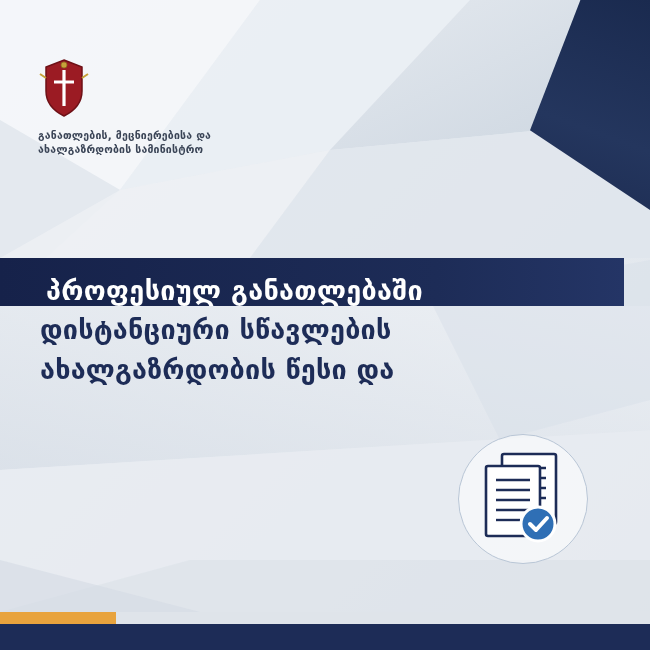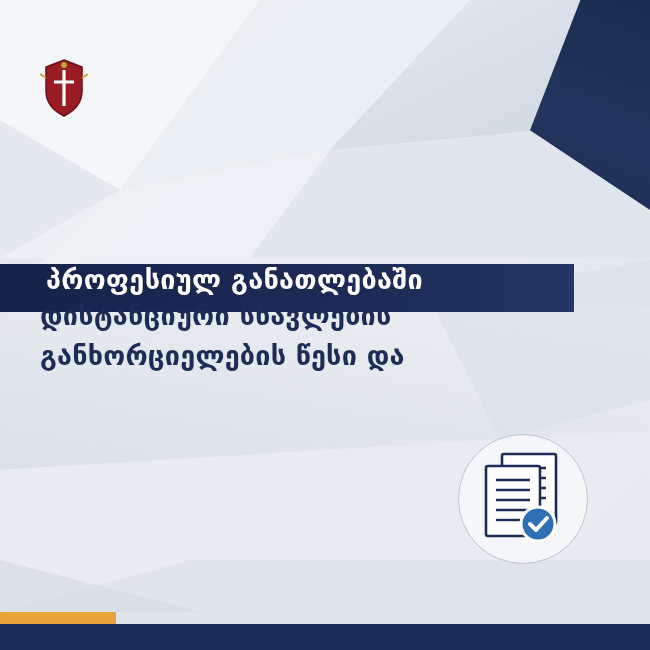--- a/index.html
+++ b/index.html
@@ -57,41 +57,41 @@
     letter-spacing: 0.2px;
     color: #3a4456;
     font-weight: bold;
     white-space: pre-line;
   }
 
   
   .headline-band {
     position: absolute;
     left: 0;
-    top: 264px;
-    width: 574px;
+    top: 258px;
+    width: 624px;
     height: 48px;
     background: linear-gradient(90deg, #16224a 0%, #1d2c57 70%, #243566 100%);
     display: flex;
-    align-items: flex-start;
+    align-items: flex-end;
   }
   .headline-band .band-text {
     color: #ffffff;
     font-size: 27px;
     font-weight: bold;
     letter-spacing: 0.3px;
     padding-left: 46px;
     white-space: nowrap;
   }
 
   
   .headline-rest {
     position: absolute;
     left: 40px;
-    top: 296px;
+    top: 310px;
     width: 575px;
   }
   .headline-rest .line {
     color: #1d2c57;
     font-size: 27px;
     font-weight: bold;
     line-height: 1.48;
     letter-spacing: 0.2px;
     white-space: nowrap;
   }
@@ -181,29 +181,31 @@
 
   <div class="header">
     <div class="emblem">
       <svg width="52" height="60" viewBox="0 0 52 60">
         <path d="M26 2 L44 9 L44 33 C44 45 36 53 26 58 C16 53 8 45 8 33 L8 9 Z" fill="#9b1b23" stroke="#6d1016" stroke-width="1.5"></path>
         <path d="M26 12 L26 48 M16 24 L36 24" stroke="#ffffff" stroke-width="3.2"></path>
         <circle cx="26" cy="7" r="3" fill="#c7a23a" stroke="#8d6f1f" stroke-width="0.8"></circle>
         <path d="M8 20 L2 16 M44 20 L50 16" stroke="#c7a23a" stroke-width="2"></path>
       </svg>
     </div>
+    <div class="ministry-name">განათლების, მეცნიერებისა და
+ახალგაზრდობის სამინისტრო</div>
   </div>
 
   <div class="headline-band">
     <span class="band-text">პროფესიულ განათლებაში</span>
   </div>
 
   <div class="headline-rest">
     <div class="line">დისტანციური სწავლების</div>
-    <div class="line">განხორციელების წესი და</div>
+    <div class="line">ახალგაზრდობის წესი და</div>
   </div>
 
   <div class="illustration">
     <div class="illus-circle"></div>
     <svg width="96" height="98" viewBox="0 0 96 98">
 
       <rect x="26" y="4" width="54" height="70" rx="2" fill="#ffffff" stroke="#1d2c57" stroke-width="2.6"></rect>
       <line x1="36" y1="18" x2="70" y2="18" stroke="#1d2c57" stroke-width="2.4"></line>
       <line x1="36" y1="28" x2="70" y2="28" stroke="#1d2c57" stroke-width="2.4"></line>
       <line x1="36" y1="38" x2="70" y2="38" stroke="#1d2c57" stroke-width="2.4"></line>

